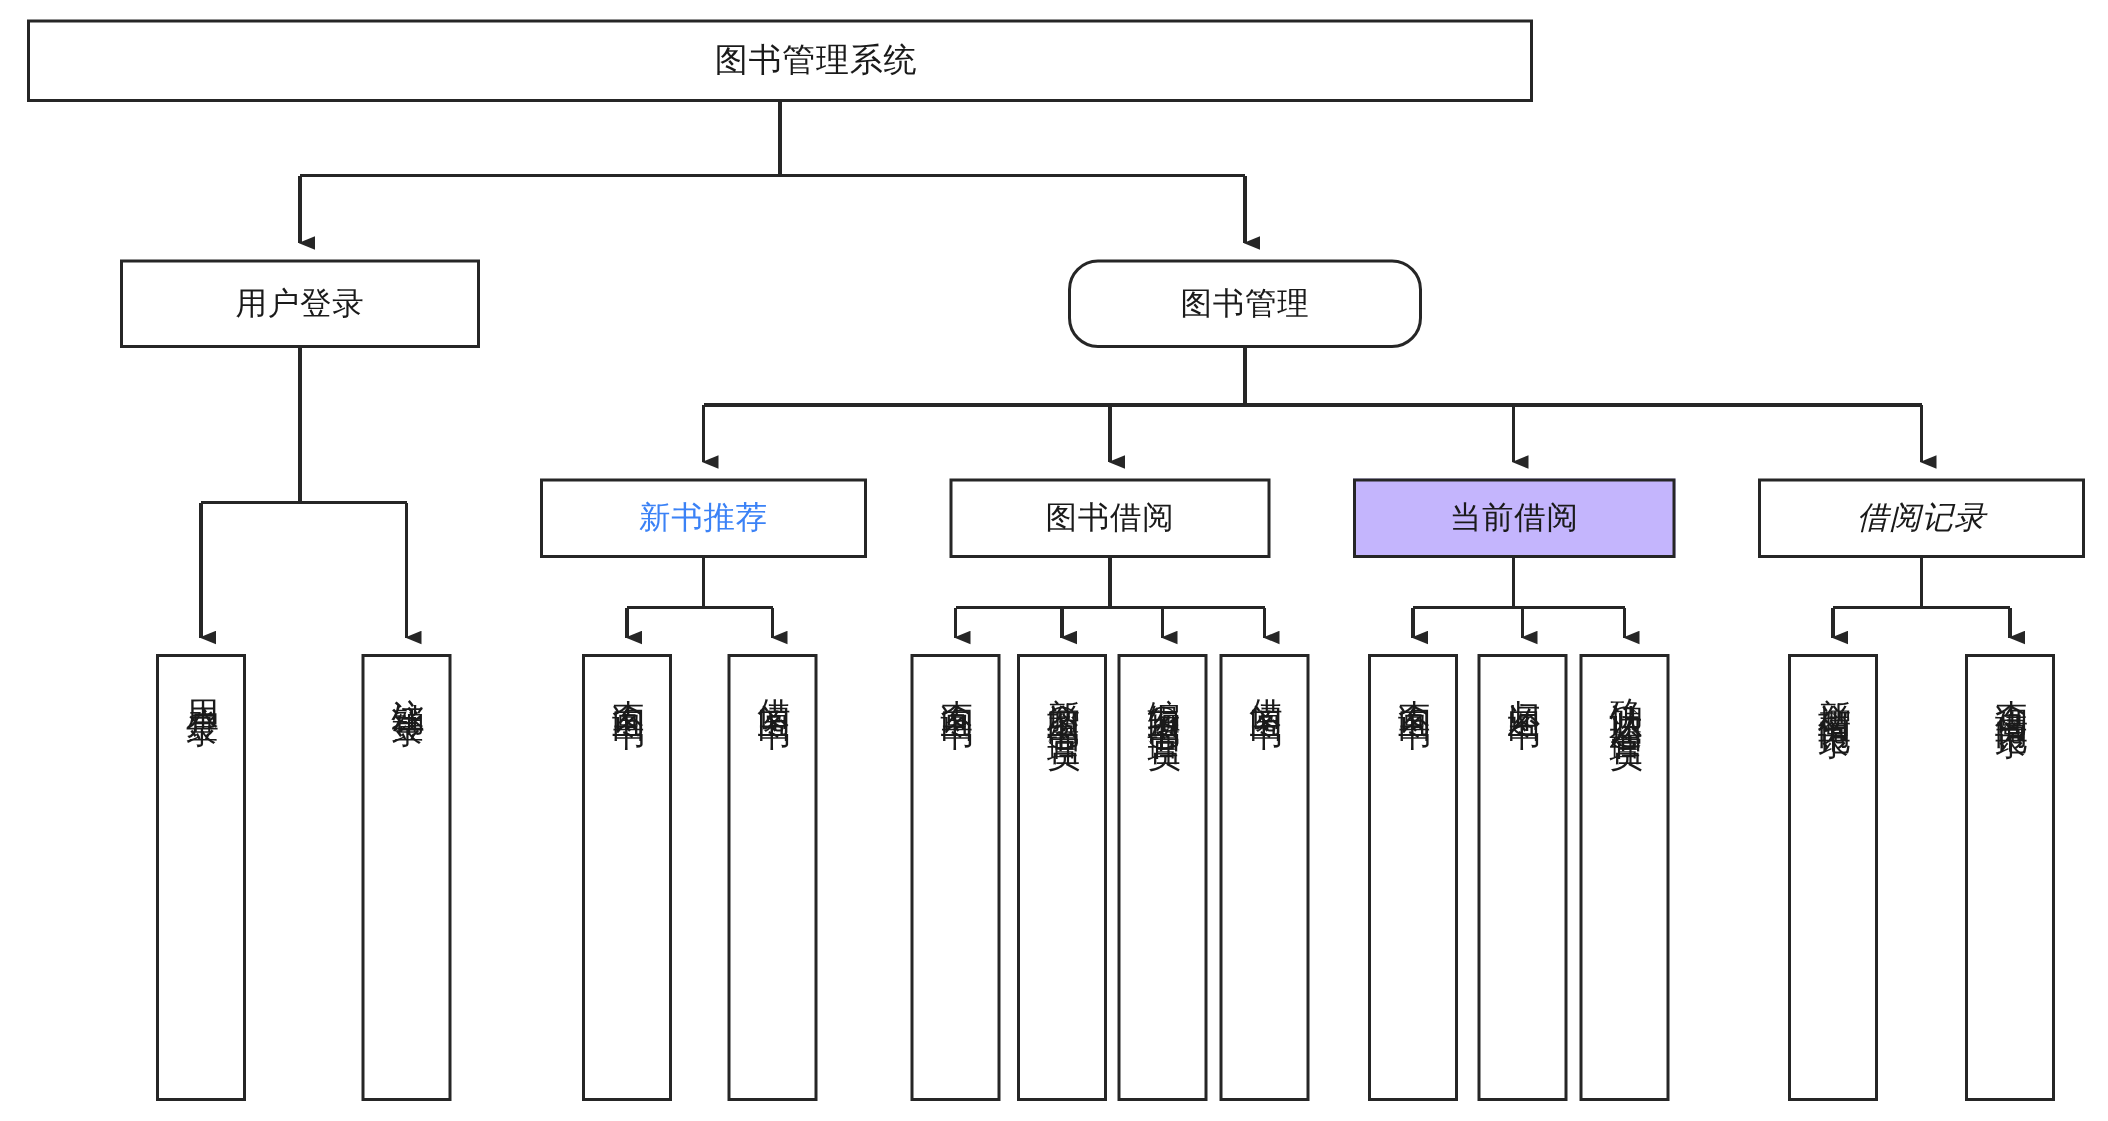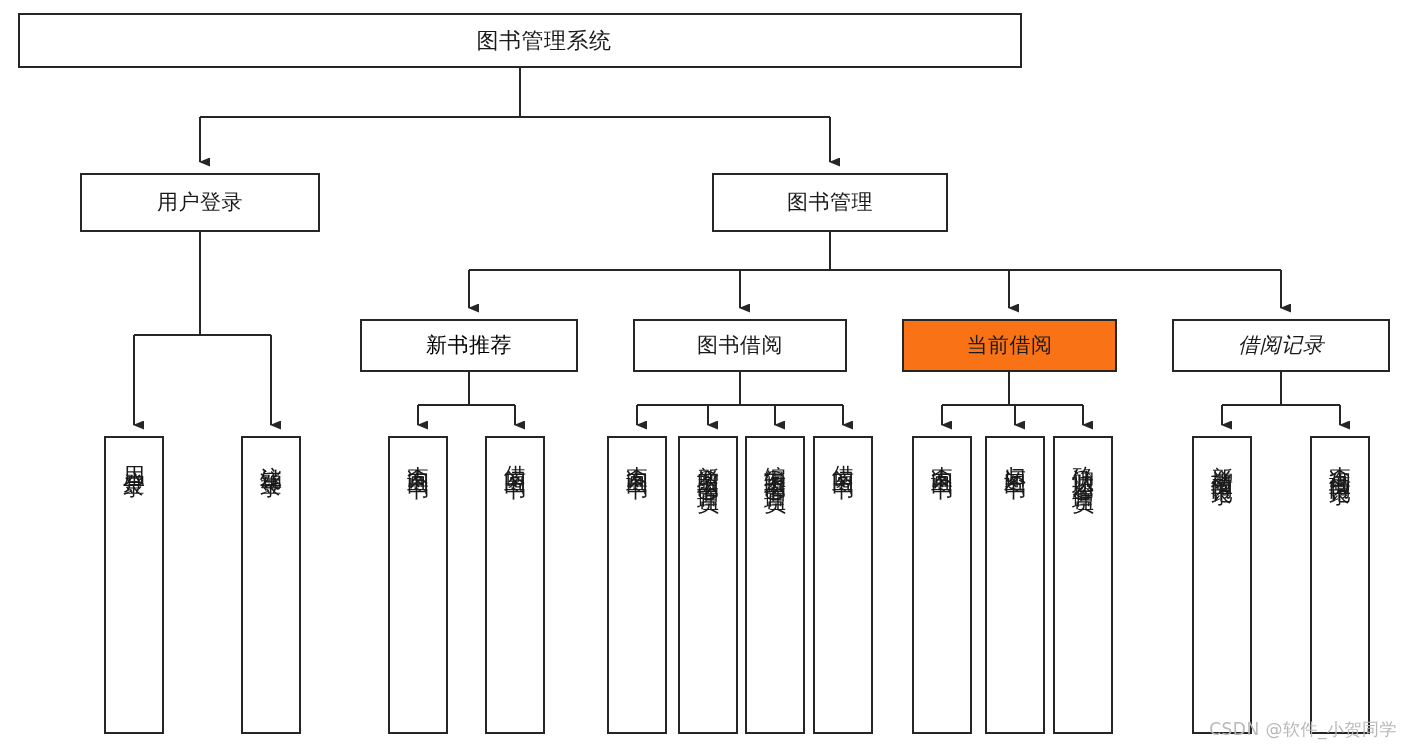--- a/index.html
+++ b/index.html
@@ -120,30 +120,30 @@
       </g>
   </svg>
 
   <div id="node-layer">
       <div class="node-box horizontal root" style="left: 18px; top: 13px; width: 1004px; height: 55px; border-color: rgb(38, 38, 38); background: rgb(255, 255, 255); padding-left: 48px;">
         <span class="node-label" style="color: rgb(26, 26, 26);">图书管理系统</span>
       </div>
       <div class="node-box horizontal" style="left: 80px; top: 173px; width: 240px; height: 59px; border-color: rgb(38, 38, 38); background: rgb(255, 255, 255);">
         <span class="node-label" style="color: rgb(26, 26, 26);">用户登录</span>
       </div>
-      <div class="node-box horizontal" style="left: 712px; top: 173px; width: 236px; height: 59px; border-color: rgb(38, 38, 38); background: rgb(255, 255, 255);">
+      <div class="node-box horizontal" style="left: 712px; top: 173px; width: 236px; height: 59px; border-color: rgb(38, 38, 38); background: rgb(255, 255, 255); border-radius: 20px;">
         <span class="node-label" style="color: rgb(26, 26, 26);">图书管理</span>
       </div>
       <div class="node-box horizontal" style="left: 360px; top: 319px; width: 218px; height: 53px; border-color: rgb(38, 38, 38); background: rgb(255, 255, 255);">
-        <span class="node-label" style="color: #000000;">新书推荐</span>
+        <span class="node-label" style="color: #3b82f6;">新书推荐</span>
       </div>
       <div class="node-box horizontal" style="left: 633px; top: 319px; width: 214px; height: 53px; border-color: rgb(38, 38, 38); background: rgb(255, 255, 255);">
         <span class="node-label" style="color: rgb(26, 26, 26);">图书借阅</span>
       </div>
-      <div class="node-box horizontal" style="left: 902px; top: 319px; width: 215px; height: 53px; border-color: rgb(38, 38, 38); background: #f97316;">
+      <div class="node-box horizontal" style="left: 902px; top: 319px; width: 215px; height: 53px; border-color: rgb(38, 38, 38); background: #c4b5fd;">
         <span class="node-label" style="color: rgb(26, 26, 26);">当前借阅</span>
       </div>
       <div class="node-box horizontal" style="left: 1172px; top: 319px; width: 218px; height: 53px; border-color: rgb(38, 38, 38); background: rgb(255, 255, 255); font-style: italic;">
         <span class="node-label" style="color: rgb(26, 26, 26);">借阅记录</span>
       </div>
       <div class="node-box vertical" style="left: 104px; top: 436px; width: 60px; height: 298px; border-color: rgb(38, 38, 38); background: rgb(255, 255, 255);">
         <span class="node-label" style="color: rgb(26, 26, 26);">用户登录</span>
       </div>
       <div class="node-box vertical" style="left: 241px; top: 436px; width: 60px; height: 298px; border-color: rgb(38, 38, 38); background: rgb(255, 255, 255);">
         <span class="node-label" style="color: rgb(26, 26, 26);">注销登录</span>
@@ -176,14 +176,13 @@
         <span class="node-label" style="color: rgb(26, 26, 26);">确认归还（管理员）</span>
       </div>
       <div class="node-box vertical" style="left: 1192px; top: 436px; width: 60px; height: 298px; border-color: rgb(38, 38, 38); background: rgb(255, 255, 255);">
         <span class="node-label" style="color: rgb(26, 26, 26);">新增借阅记录</span>
       </div>
       <div class="node-box vertical" style="left: 1310px; top: 436px; width: 60px; height: 298px; border-color: rgb(38, 38, 38); background: rgb(255, 255, 255);">
         <span class="node-label" style="color: rgb(26, 26, 26);">查询借阅记录</span>
       </div>
     </div>
 
-  <div id="watermark">CSDN @软件_小贺同学</div>
 </div>
 
 </body></html>

